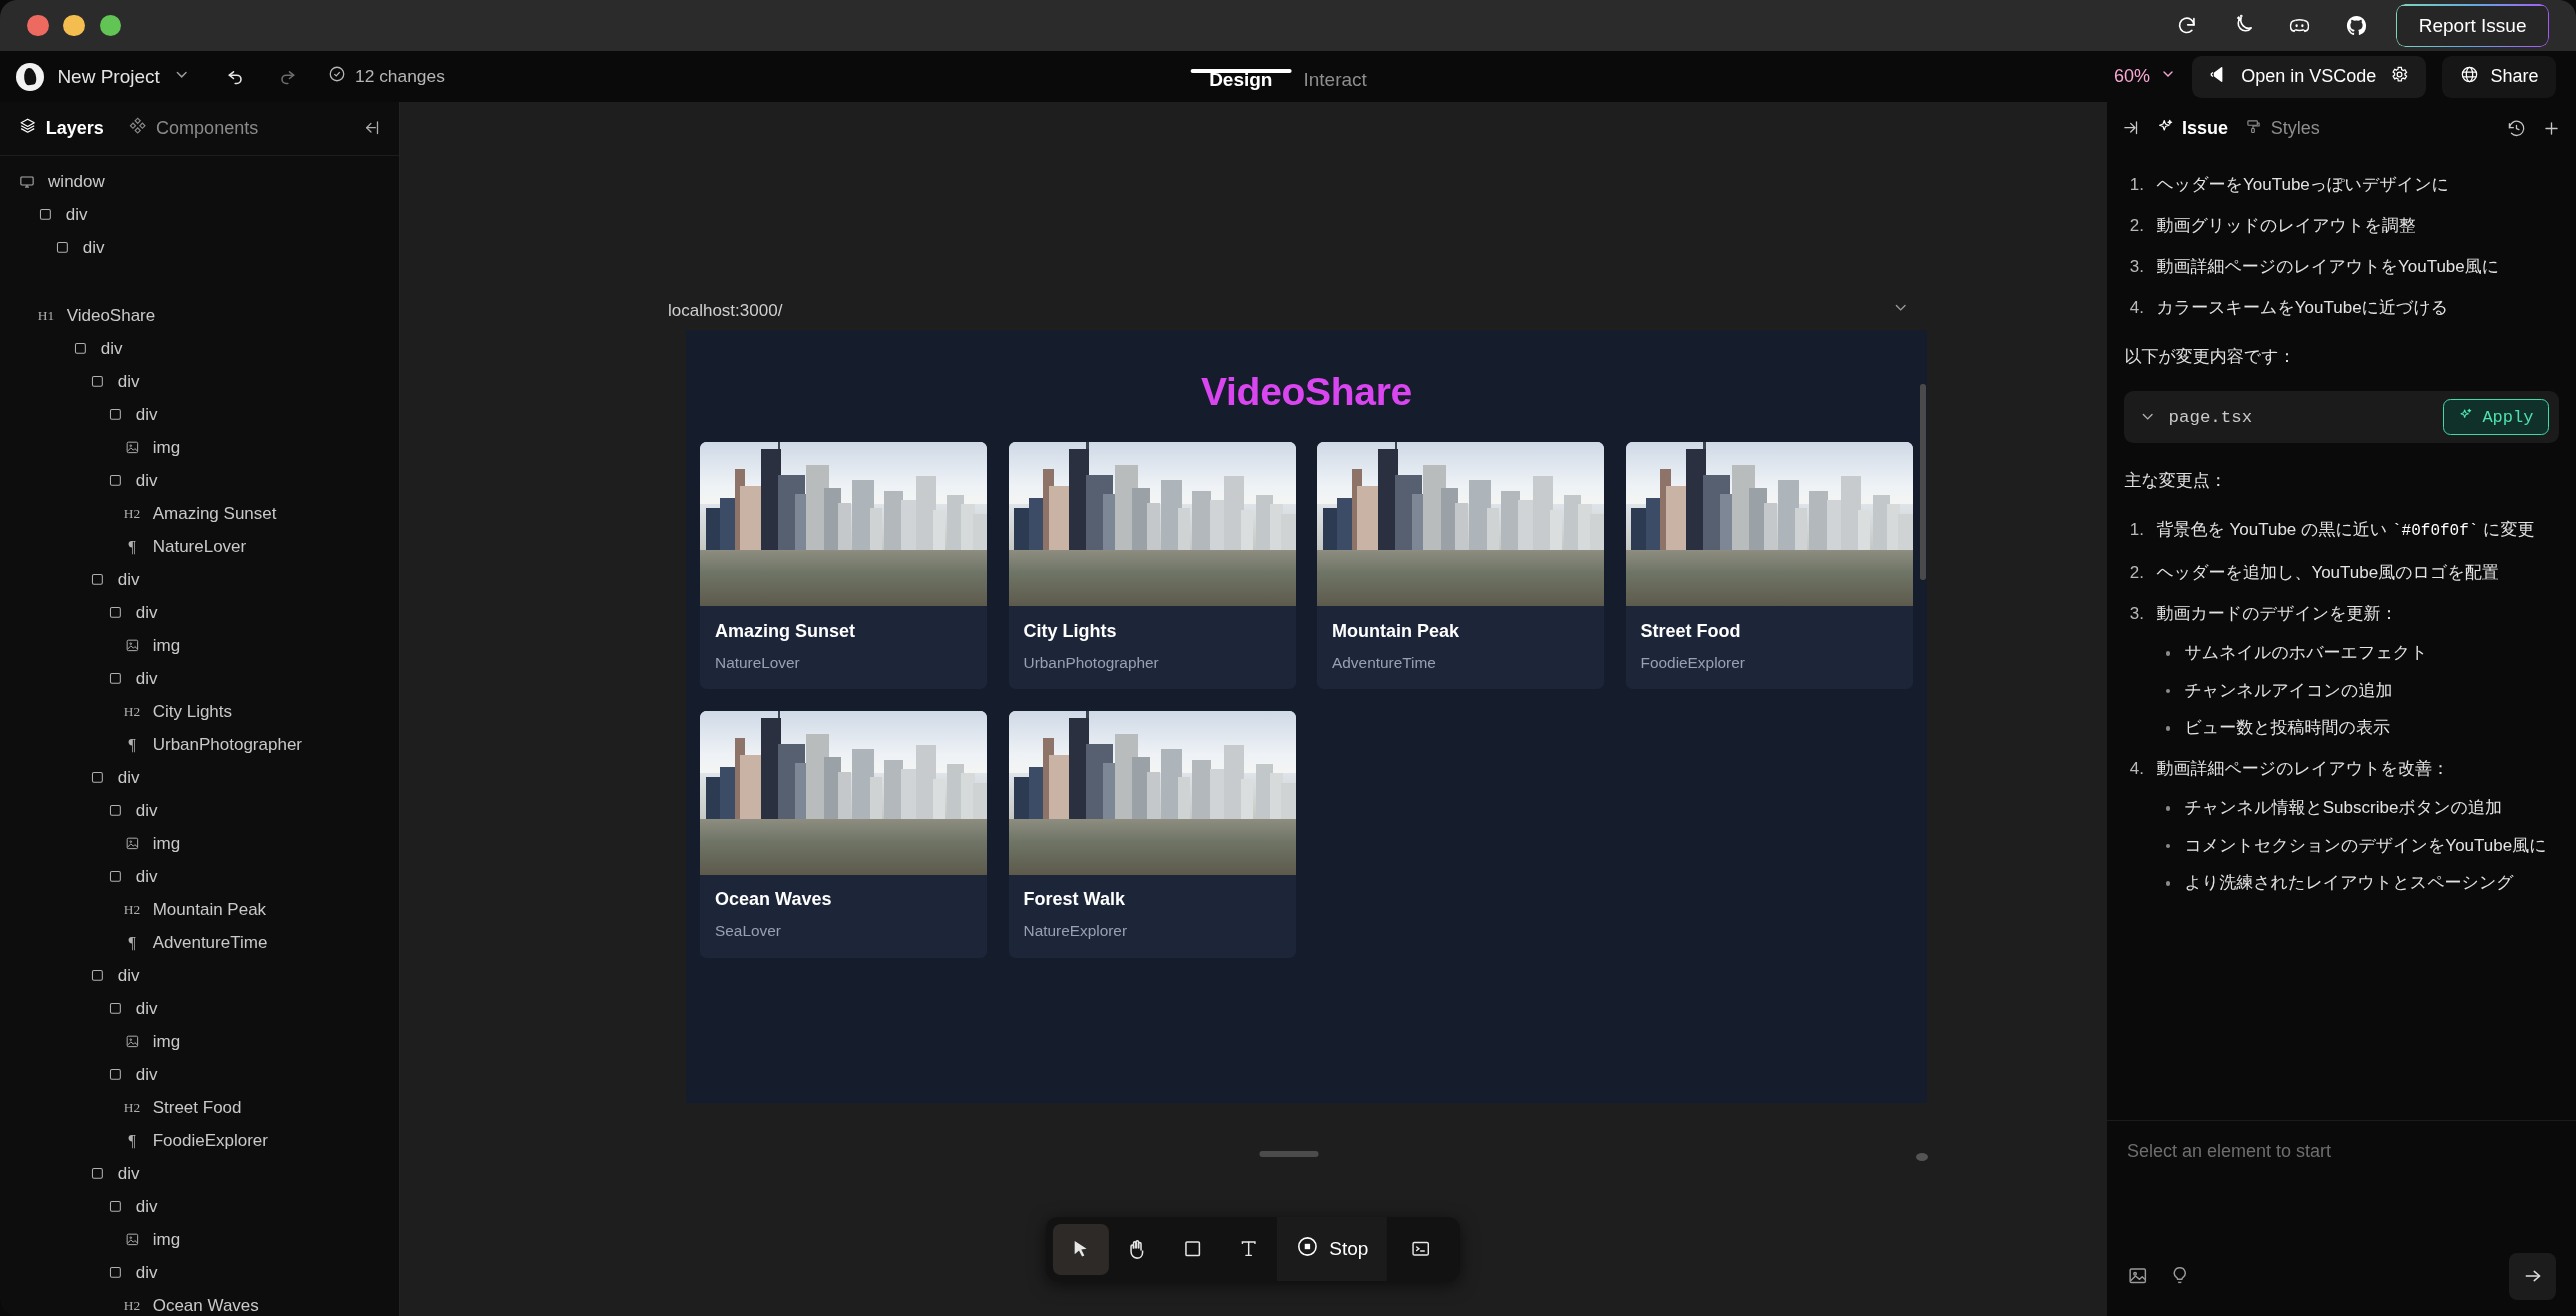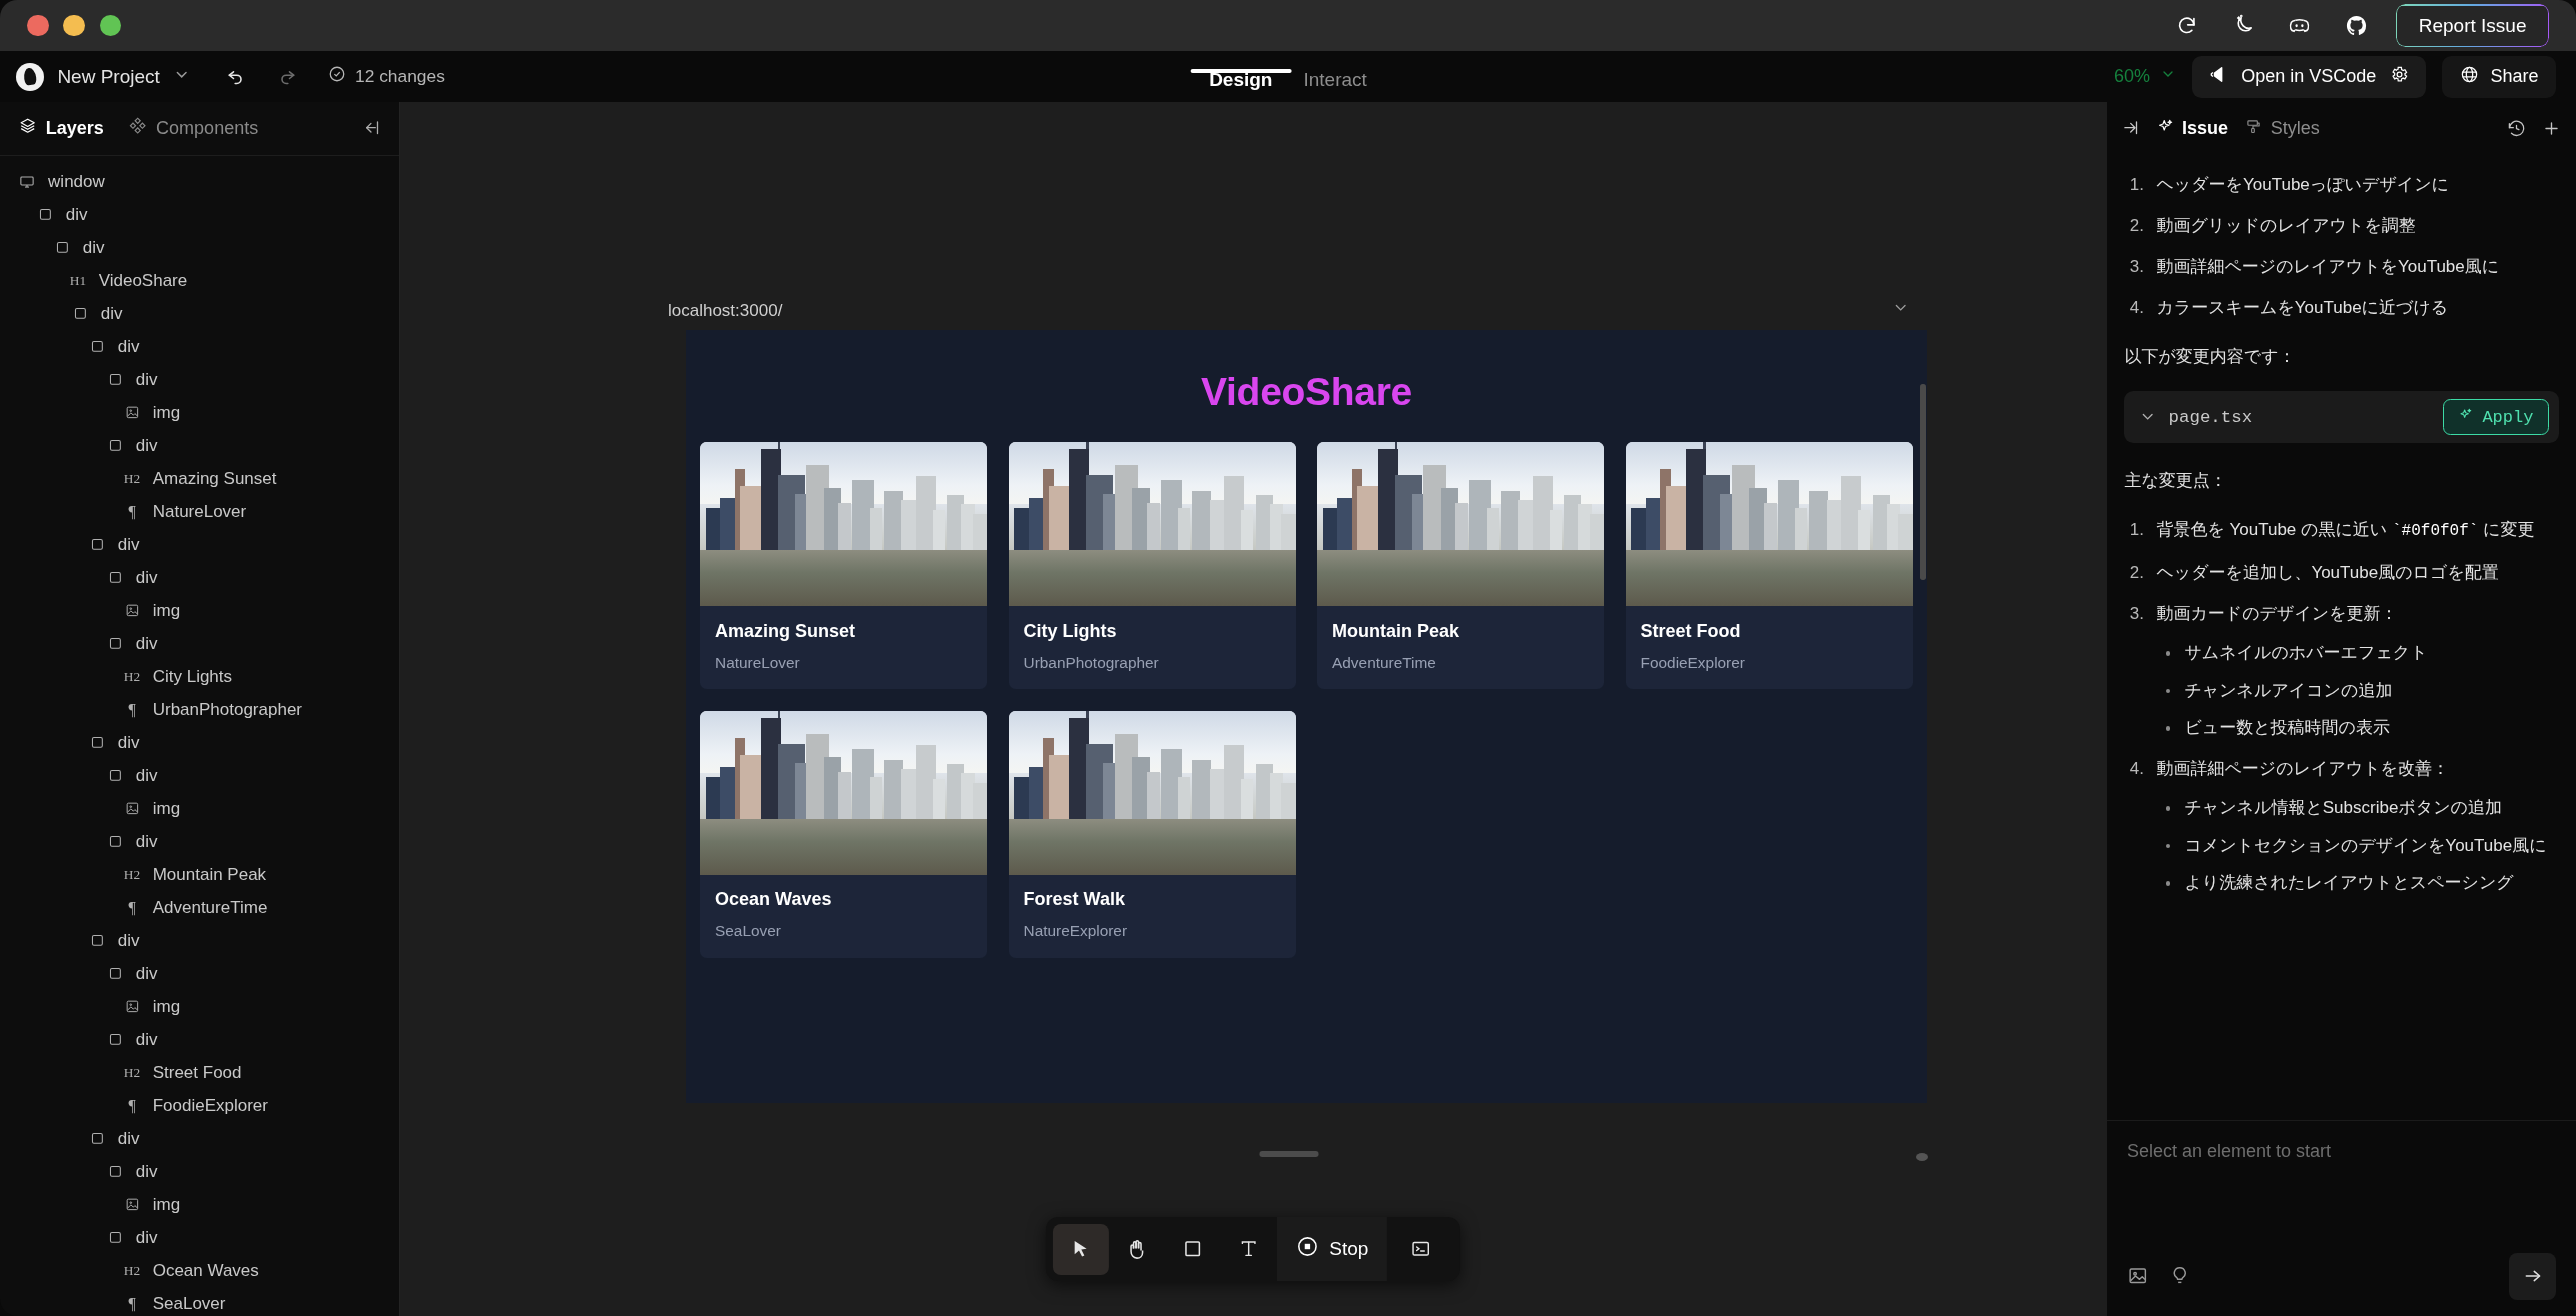--- a/index.html
+++ b/index.html
@@ -69,21 +69,21 @@
   .ctab { font-size: 19px; color: #8d8d8d; padding-bottom: 10.7px; cursor: pointer; position: relative; }
   .ctab.active { color: #ffffff; font-weight: bold; }
   #design-underline {
     position: absolute; top: 0; left: 50%; transform: translateX(-50%);
     width: 101px; height: 3.4px; background: #fff; border-radius: 2px;
   }
 
   #toolbar-right {
     margin-left: auto; display: flex; align-items: center; gap: 16px; margin-right: 20px;
   }
-  #zoom-level { display:flex; align-items:center; gap:9.4px; color:#15803d; font-size:18px; cursor:pointer; }
+  #zoom-level { display:flex; align-items:center; gap:9.4px; color:#f9a8d4; font-size:18px; cursor:pointer; }
   #open-vscode {
     display: flex; align-items: center; gap: 13.4px; height: 42px;
     background: #1b1b1b; border-radius: 9.4px; padding: 0 17.4px; font-size: 18px; color: #fff; cursor:pointer;
   }
   #share-btn {
     display: flex; align-items: center; gap: 12px; height: 42px;
     background: #161616; border-radius: 9.4px; padding: 0 17.4px; font-size: 18px; color: #fff; cursor:pointer;
   }
 
   
@@ -408,21 +408,21 @@
         <span>div</span>
       </div>
       <div class="layer-row" style="padding-left: 52px;">
         <span class="lic">
           <svg width="14.8" height="14.8" viewBox="0 0 24 24" fill="none" stroke="currentColor" stroke-width="1.7">
             <rect x="4" y="4" width="16" height="16" rx="2.4"></rect>
           </svg>
         </span>
         <span>div</span>
       </div>
-      <div class="layer-row" style="padding-left: 68px;">
+      <div class="layer-row" style="padding-left: 36px; margin-top: 35px;">
         <span class="lic tag" style="font-size: 13.4px;">H1</span>
         <span>VideoShare</span>
       </div>
       <div class="layer-row" style="padding-left: 70px;">
         <span class="lic">
           <svg width="14.8" height="14.8" viewBox="0 0 24 24" fill="none" stroke="currentColor" stroke-width="1.7">
             <rect x="4" y="4" width="16" height="16" rx="2.4"></rect>
           </svg>
         </span>
         <span>div</span>

